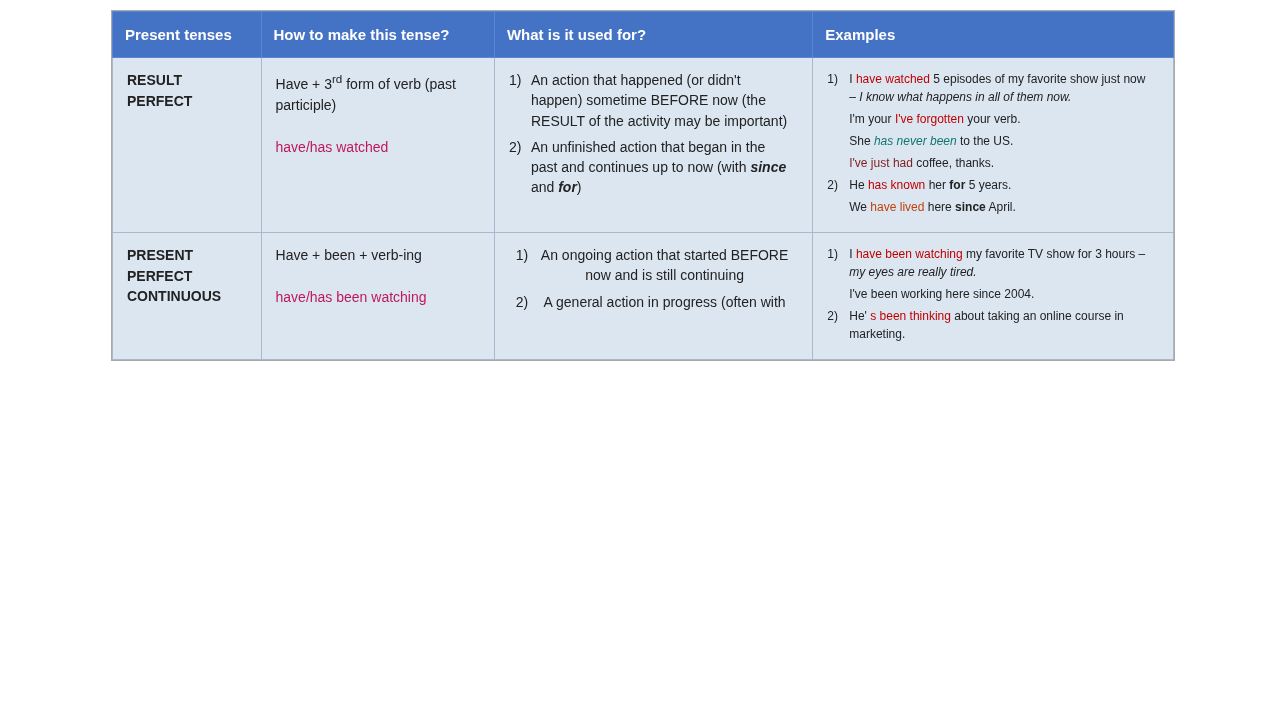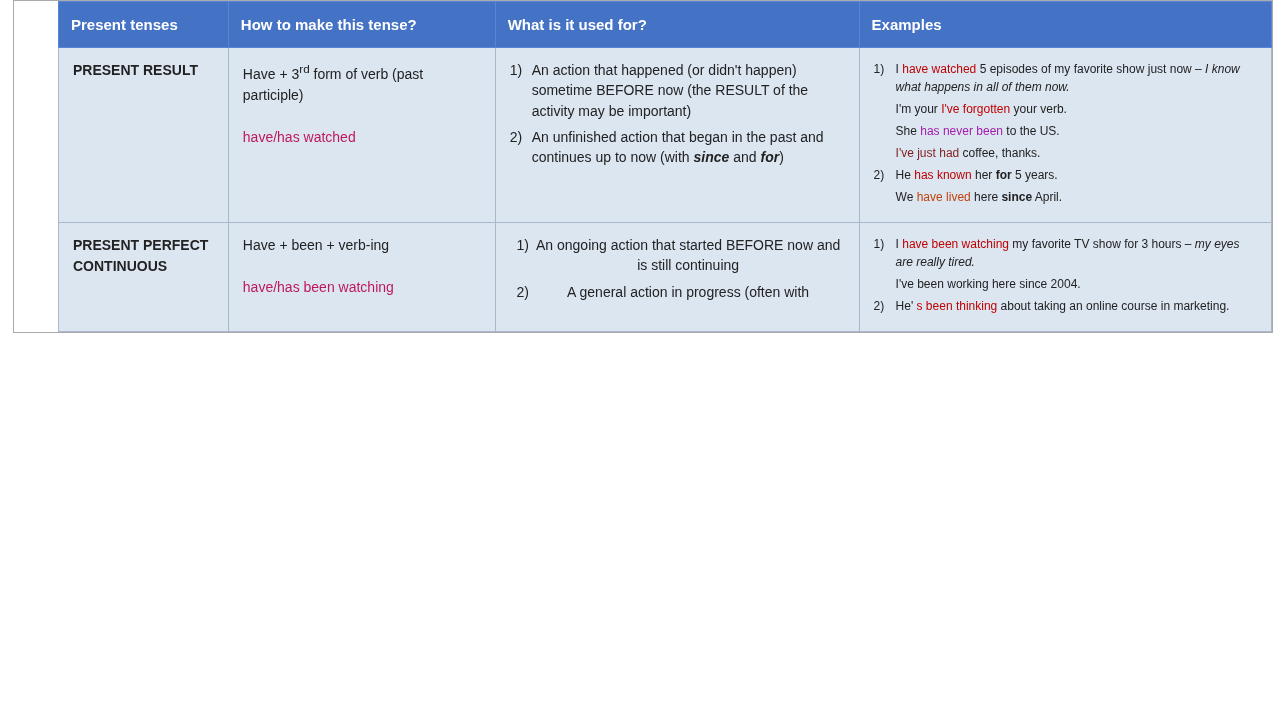--- a/index.html
+++ b/index.html
@@ -4,25 +4,24 @@
   <style>
     * { box-sizing: border-box; margin: 0; padding: 0; }
     body {
       font-family: Arial, sans-serif;
       font-size: 14px;
       background: #fff;
       width: 1286px;
       min-height: 726px;
     }
     .table-wrapper {
-      width: 1260px;
-      margin: 0 auto;
+      width: 1064px;
+      margin: 10px auto;
       border: 1px solid #aaa;
       border-collapse: collapse;
-      padding-left: 44px;
     }
     table {
       width: 100%;
       border-collapse: collapse;
       table-layout: fixed;
     }
     col.col1 { width: 14%; }
     col.col2 { width: 22%; }
     col.col3 { width: 30%; }
     col.col4 { width: 34%; }
@@ -96,35 +95,35 @@
     <thead>
       <tr>
         <td>Present tenses</td>
         <td>How to make this tense?</td>
         <td>What is it used for?</td>
         <td>Examples</td>
       </tr>
     </thead>
     <tbody id="table-body">
     <tr>
-          <td><span class="tense-name">PRESENT RESULT</span></td>
+          <td><span class="tense-name">RESULT PERFECT</span></td>
           <td>
             <div class="formula">Have + 3<sup>rd</sup> form of verb (past participle)<br><br><span class="red">have/has watched</span></div>
           </td>
           <td>
             <ol class="usage-list" style="list-style:none;padding-left:0;">
               <li><span class="num-prefix" style="display:inline-block;min-width:22px;vertical-align:top;">1)</span><span style="display:inline-block;width:calc(100% - 26px);vertical-align:top;">An action that happened (or didn't happen) sometime BEFORE now (the RESULT of the activity may be important)</span></li>
               <li><span class="num-prefix" style="display:inline-block;min-width:22px;vertical-align:top;">2)</span><span style="display:inline-block;width:calc(100% - 26px);vertical-align:top;">An unfinished action that began in the past and continues up to now (with <b><i>since</i></b> and <b><i>for</i></b>)</span></li>
             </ol>
           </td>
           <td>
             <div class="example-text">
               <div class="example-item" style="margin-bottom:4px;"><span style="display:inline-block;min-width:22px;vertical-align:top;">1)</span><span style="display:inline-block;width:calc(100% - 26px);vertical-align:top;"><span style="">I </span><span style="color:#C00000;">have watched</span><span style=""> 5 episodes of my favorite show just now – </span><span style=""><em>I know what happens in all of them now.</em></span></span></div>
               <div class="example-item" style="margin-bottom:4px;"><span style="display:inline-block;padding-left:22px;"><span style="">I'm your </span><span style="color:#C00000;">I've forgotten</span><span style=""> your verb.</span></span></div>
-              <div class="example-item" style="margin-bottom:4px;"><span style="display:inline-block;padding-left:22px;"><span style="">She </span><span style="color:#a21caf;">has never been</span><span style=""> to the US.</span></span></div>
+              <div class="example-item" style="margin-bottom:4px;"><span style="display:inline-block;padding-left:22px;"><span style="">She </span><span style="color:#0f766e;font-style:italic;">has never been</span><span style=""> to the US.</span></span></div>
               <div class="example-item" style="margin-bottom:4px;"><span style="display:inline-block;padding-left:22px;"><span style="color:#7f1d1d;">I've just had</span><span style=""> coffee, thanks.</span></span></div>
               <div class="example-item" style="margin-bottom:4px;"><span style="display:inline-block;min-width:22px;vertical-align:top;">2)</span><span style="display:inline-block;width:calc(100% - 26px);vertical-align:top;"><span style="">He </span><span style="color:#C00000;">has known</span><span style=""> her </span><span style=""><strong>for</strong></span><span style=""> 5 years.</span></span></div>
               <div class="example-item" style="margin-bottom:4px;"><span style="display:inline-block;padding-left:22px;"><span style="">We </span><span style="color:#c2410c;">have lived</span><span style=""> here </span><span style=""><strong>since</strong></span><span style=""> April.</span></span></div>
             </div>
           </td>
         </tr>
         <tr>
           <td><span class="tense-name">PRESENT PERFECT CONTINUOUS</span></td>
           <td>
             <div class="formula">Have + been + verb-ing<br><br><span class="red">have/has been watching</span></div>

